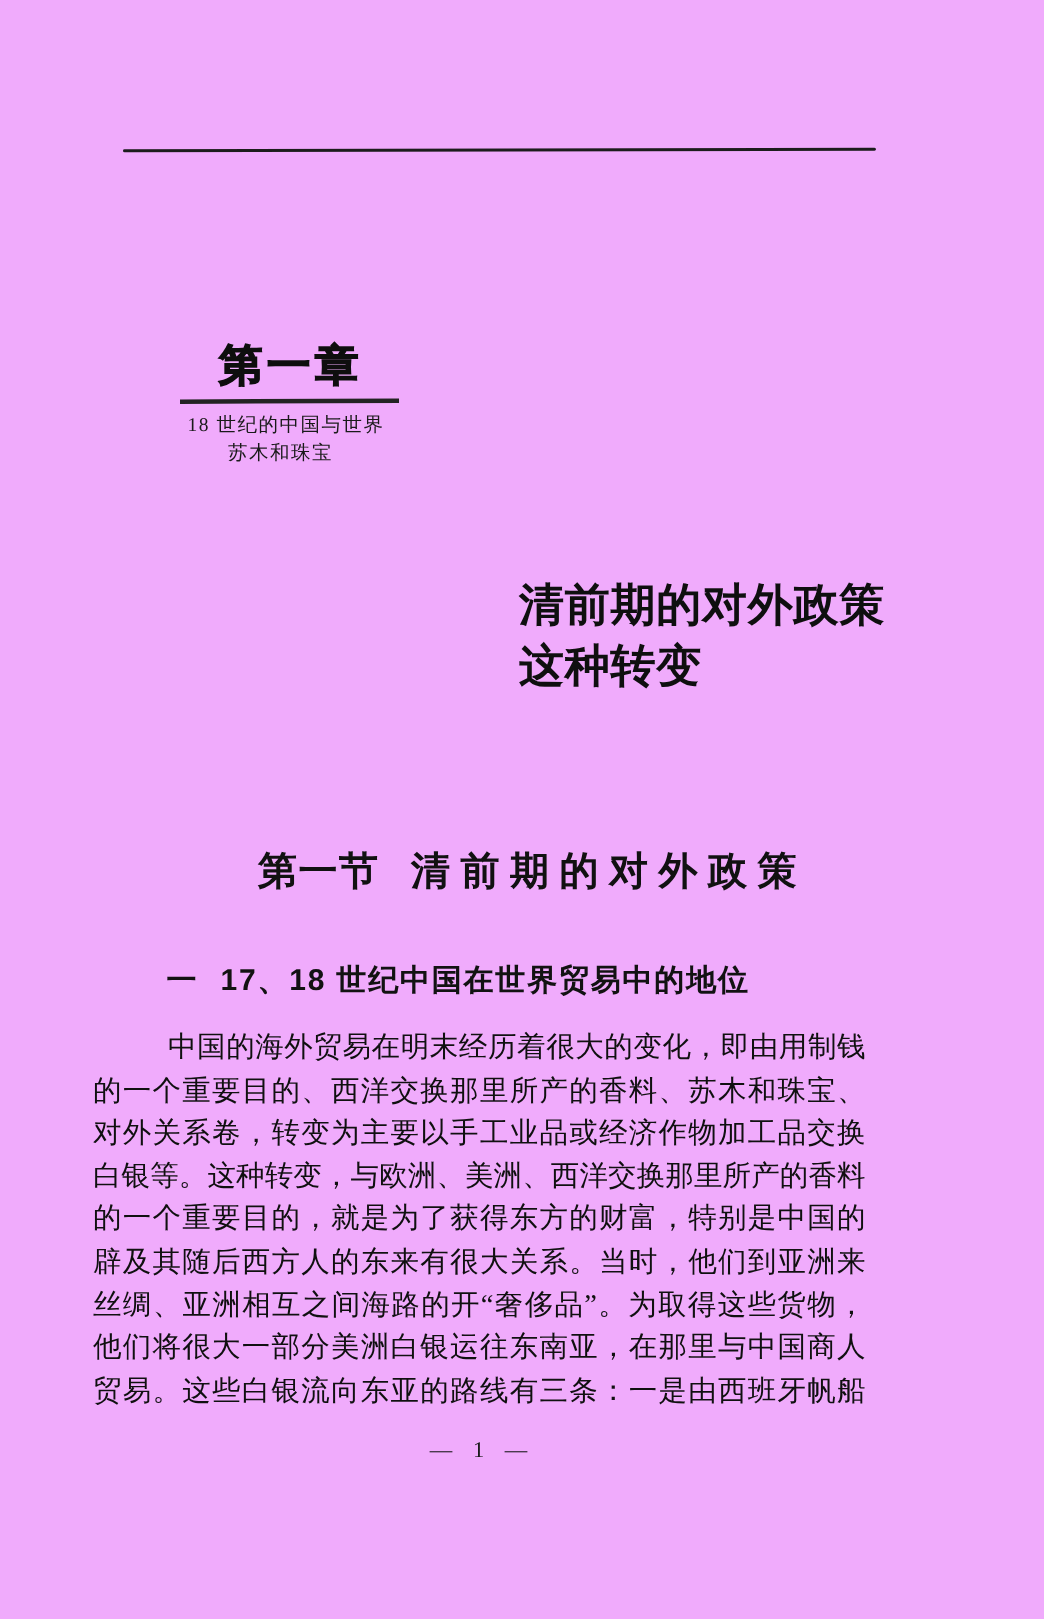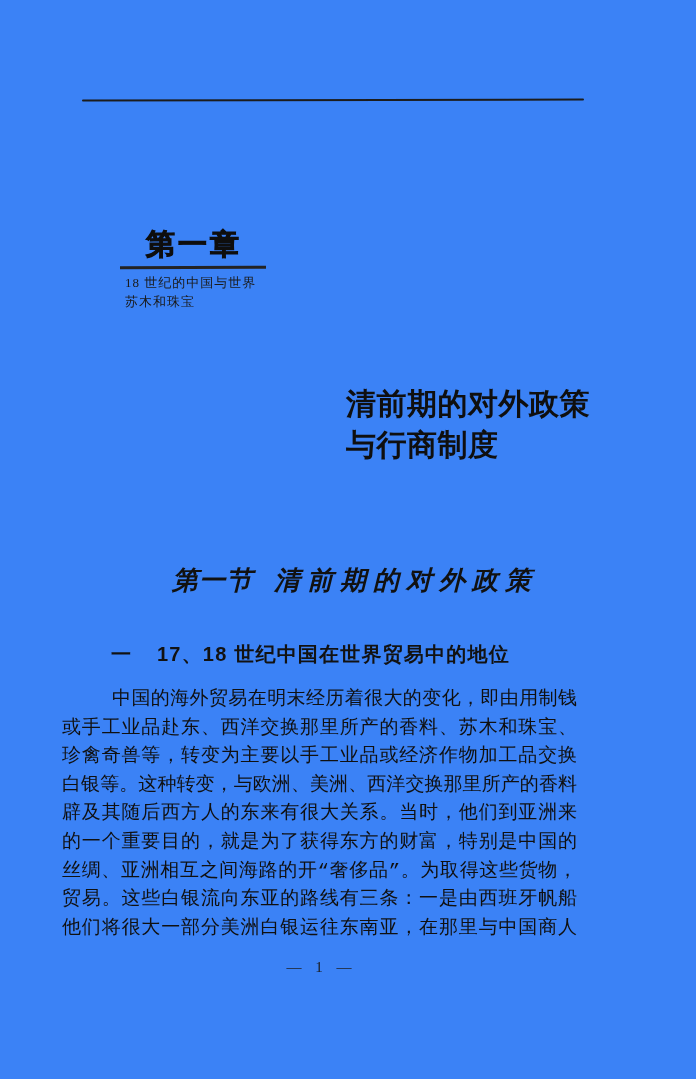--- a/index.html
+++ b/index.html
@@ -11,21 +11,21 @@
     height: 1079px;
     background: #ffffff;
     position: relative;
     overflow: hidden;
     font-family: "Liberation Serif", "DejaVu Serif", serif;
     color: #161616;
   }
   .page {
     position: absolute;
     inset: 0;
-    background: #3b82f6;
+    background: #f0abfc;
     padding-left: 47px;
   }
   
   .top-rule {
     position: absolute;
     left: 82px;
     top: 99px;
     width: 502px;
     height: 2px;
     background: #1c1c1c;
@@ -53,20 +53,21 @@
     width: 146px;
     height: 2.5px;
     background: #232323;
     transform: rotate(-0.2deg);
   }
   .series-block {
     position: absolute;
     left: 125px;
     top: 274px;
     width: 124px;
+    text-align: center;
     font-size: 13px;
     line-height: 18.5px;
     letter-spacing: 1px;
     color: #1a1a1a;
     white-space: nowrap;
   }
   
   .main-title {
     position: absolute;
     left: 346px;
@@ -87,58 +88,56 @@
     top: 564px;
     margin: 0;
     display: flex;
     align-items: baseline;
     font-family: "Liberation Sans", "DejaVu Sans", sans-serif;
     font-size: 26px;
     font-weight: 800;
     color: #111;
     line-height: 33px;
     white-space: nowrap;
-    font-style: italic;
   }
   .section-heading .sec-prefix { letter-spacing: 1px; }
   .section-heading .sec-title { margin-left: 21px; letter-spacing: 7px; }
   
   .subsection-heading {
     position: absolute;
     left: 111px;
     top: 641px;
     margin: 0;
     display: flex;
     align-items: baseline;
     font-family: "Liberation Sans", "DejaVu Sans", sans-serif;
     font-size: 20px;
     font-weight: 800;
     color: #121212;
     line-height: 26px;
     white-space: nowrap;
   }
   .subsection-heading .sub-index { letter-spacing: 0; }
-  .subsection-heading .sub-title { margin-left: 26px; letter-spacing: 1.2px; }
+  .subsection-heading .sub-title { margin-left: 16px; letter-spacing: 1.2px; }
   
   .body-text {
     position: absolute;
     left: 62px;
     top: 685px;
     width: 515px;
     font-size: 19px;
     line-height: 28.6px;
     color: #101010;
   }
   .body-line {
     height: 28.6px;
     text-align: justify;
     text-align-last: justify;
     overflow: hidden;
     white-space: nowrap;
-    font-family: Liberation Mono, monospace;
   }
   .body-line.indent {
     padding-left: 50px;
   }
   
   .page-number {
     position: absolute;
     left: 62px;
     top: 959px;
     width: 515px;
@@ -160,40 +159,40 @@
 
   <div class="chapter-rule"></div>
 
   <div class="series-block">
     <div>18 世纪的中国与世界</div>
     <div>苏木和珠宝</div>
   </div>
 
   <h1 class="main-title">
     <span class="t-line">清前期的对外政策</span>
-    <span class="t-line">与行商制度</span>
+    <span class="t-line">这种转变</span>
   </h1>
 
   <h2 class="section-heading">
     <span class="sec-prefix">第一节</span>
     <span class="sec-title">清前期的对外政策</span>
   </h2>
 
   <h3 class="subsection-heading">
     <span class="sub-index">一</span>
     <span class="sub-title">17、18 世纪中国在世界贸易中的地位</span>
   </h3>
 
   <div class="body-text">
     <div class="body-line indent">中国的海外贸易在明末经历着很大的变化，即由用制钱</div>
-    <div class="body-line">或手工业品赴东、西洋交换那里所产的香料、苏木和珠宝、</div>
-    <div class="body-line">珍禽奇兽等，转变为主要以手工业品或经济作物加工品交换</div>
+    <div class="body-line">的一个重要目的、西洋交换那里所产的香料、苏木和珠宝、</div>
+    <div class="body-line">对外关系卷，转变为主要以手工业品或经济作物加工品交换</div>
     <div class="body-line">白银等。这种转变，与欧洲、美洲、西洋交换那里所产的香料</div>
+    <div class="body-line">的一个重要目的，就是为了获得东方的财富，特别是中国的</div>
     <div class="body-line">辟及其随后西方人的东来有很大关系。当时，他们到亚洲来</div>
-    <div class="body-line">的一个重要目的，就是为了获得东方的财富，特别是中国的</div>
     <div class="body-line">丝绸、亚洲相互之间海路的开“奢侈品”。为取得这些货物，</div>
+    <div class="body-line">他们将很大一部分美洲白银运往东南亚，在那里与中国商人</div>
     <div class="body-line">贸易。这些白银流向东亚的路线有三条：一是由西班牙帆船</div>
-    <div class="body-line">他们将很大一部分美洲白银运往东南亚，在那里与中国商人</div>
   </div>
 
   <div class="page-number">— 1 —</div>
 
 </div>
 
 </body></html>

